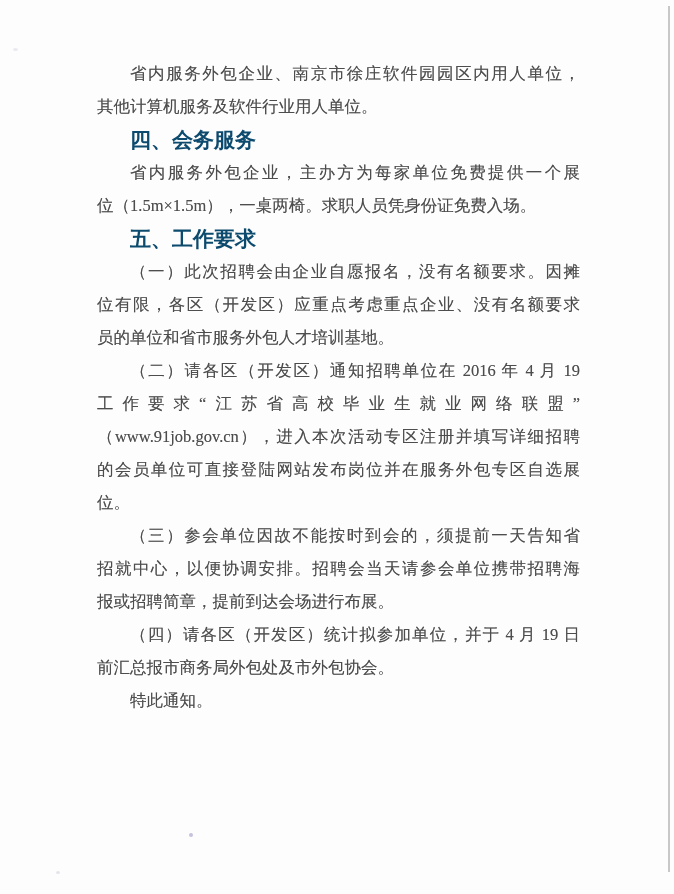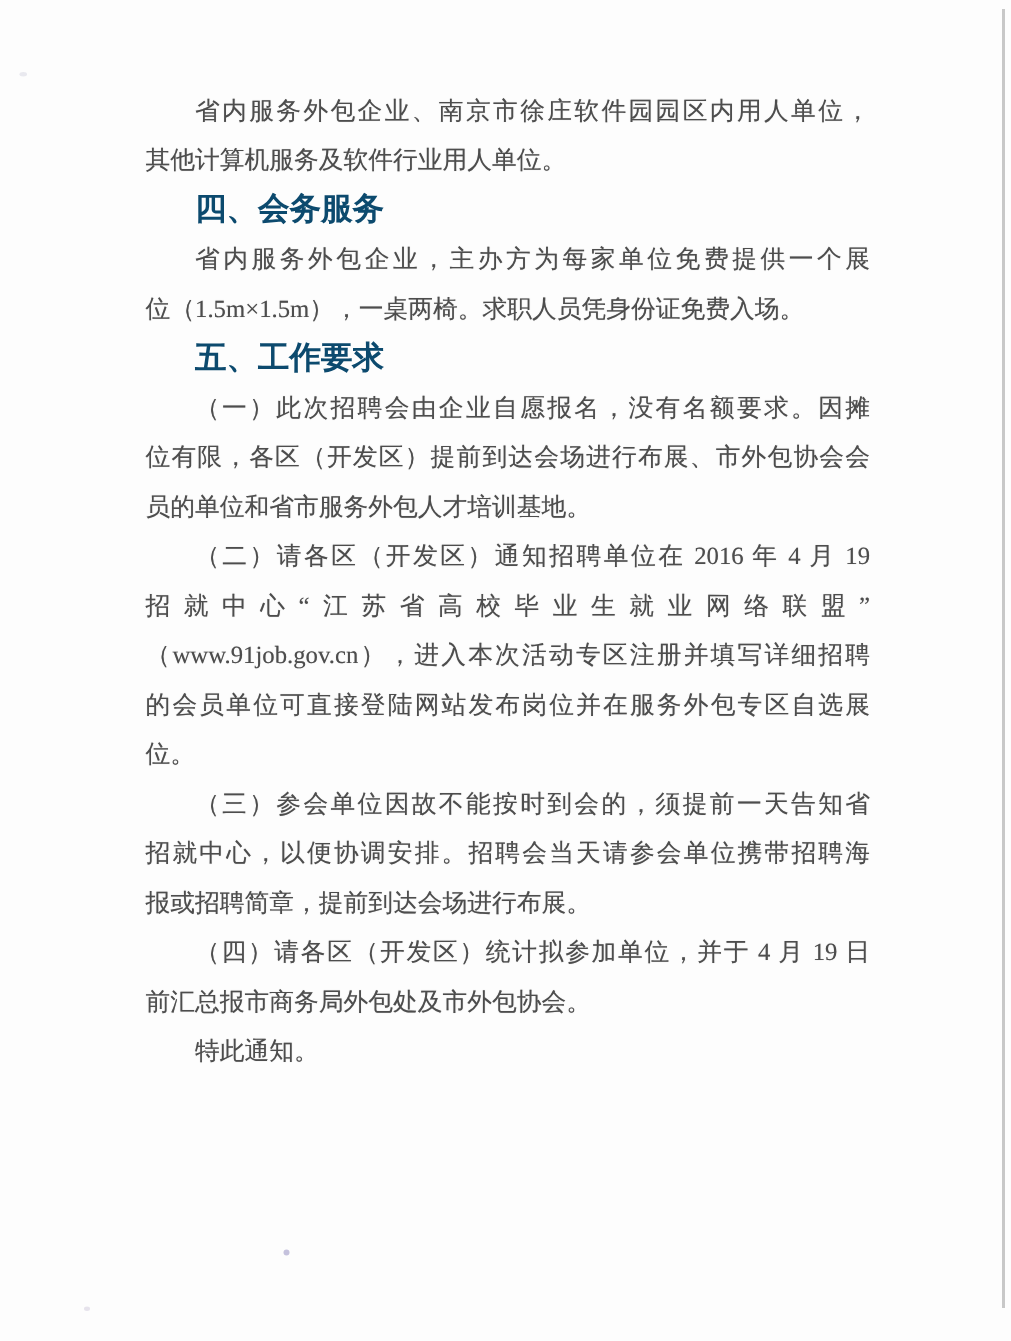--- a/index.html
+++ b/index.html
@@ -37,24 +37,24 @@
 
 <div class="page">
   <div class="text-block" id="text-block">
       <div class="line body indent justify">省内服务外包企业、南京市徐庄软件园园区内用人单位，</div>
       <div class="line body">其他计算机服务及软件行业用人单位。</div>
       <div class="line heading indent">四、会务服务</div>
       <div class="line body indent justify">省内服务外包企业，主办方为每家单位免费提供一个展</div>
       <div class="line body">位（1.5m×1.5m），一桌两椅。求职人员凭身份证免费入场。</div>
       <div class="line heading indent">五、工作要求</div>
       <div class="line body indent justify">（一）此次招聘会由企业自愿报名，没有名额要求。因摊</div>
-      <div class="line body justify">位有限，各区（开发区）提前到达会场进行布展、市外包协会会</div>
+      <div class="line body justify">位有限，各区（开发区）应重点考虑重点企业、没有名额要求</div>
       <div class="line body">员的单位和省市服务外包人才培训基地。</div>
       <div class="line body indent justify">（二）请各区（开发区）通知招聘单位在 2016 年 4 月 19</div>
-      <div class="line body justify">招就中心“江苏省高校毕业生就业网络联盟”</div>
+      <div class="line body justify">工作要求“江苏省高校毕业生就业网络联盟”</div>
       <div class="line body justify">（www.91job.gov.cn），进入本次活动专区注册并填写详细招聘</div>
       <div class="line body justify">的会员单位可直接登陆网站发布岗位并在服务外包专区自选展</div>
       <div class="line body">位。</div>
       <div class="line body indent justify">（三）参会单位因故不能按时到会的，须提前一天告知省</div>
       <div class="line body justify">招就中心，以便协调安排。招聘会当天请参会单位携带招聘海</div>
       <div class="line body">报或招聘简章，提前到达会场进行布展。</div>
       <div class="line body indent justify">（四）请各区（开发区）统计拟参加单位，并于 4 月 19 日</div>
       <div class="line body">前汇总报市商务局外包处及市外包协会。</div>
       <div class="line body indent">特此通知。</div>
     </div>

